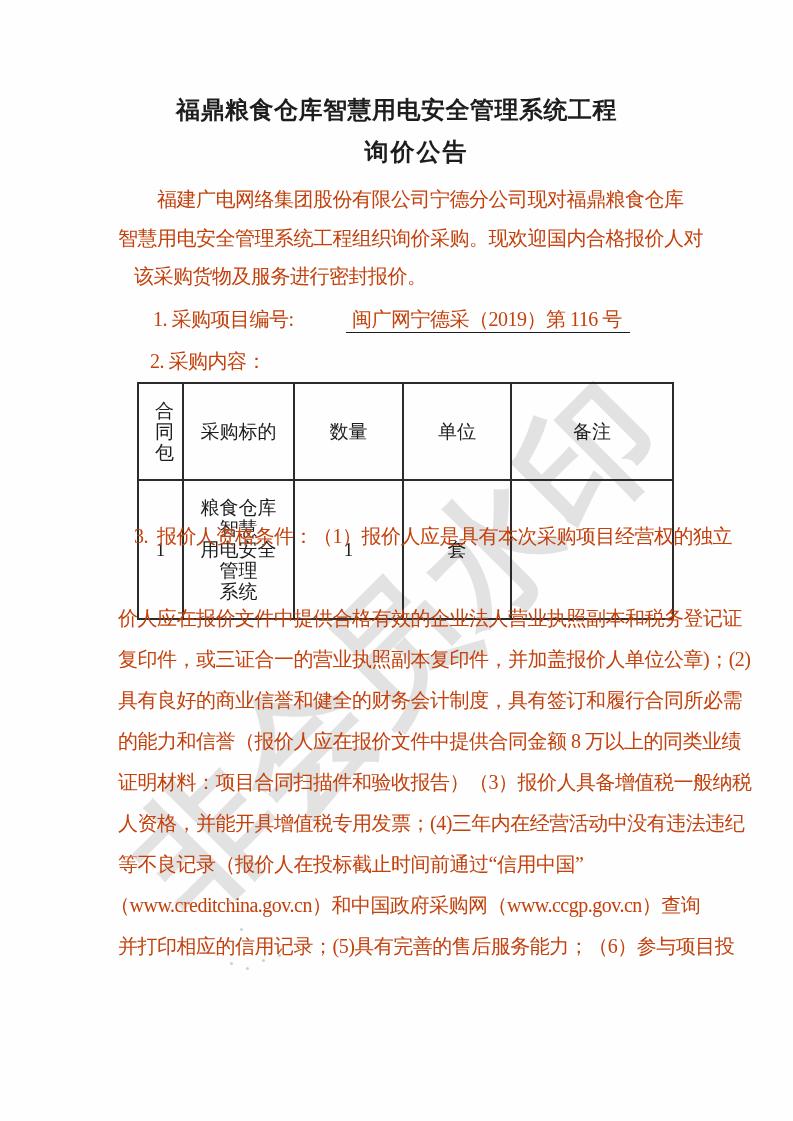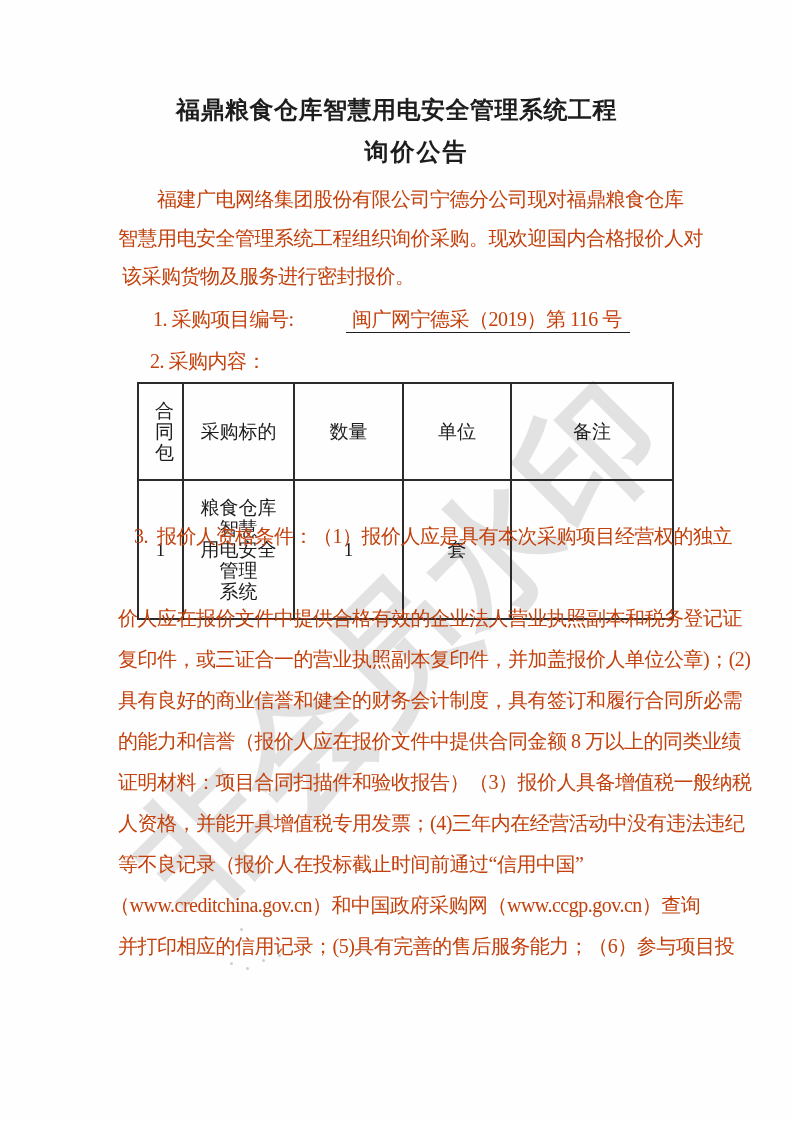--- a/index.html
+++ b/index.html
@@ -41,21 +41,21 @@
 
 <div class="page">
 
   <div class="watermark">非会员水印</div>
 
   <div class="t1">福鼎粮食仓库智慧用电安全管理系统工程</div>
   <div class="t2">询价公告</div>
 
   <div class="ln" style="top:186px;left:157px;">福建广电网络集团股份有限公司宁德分公司现对福鼎粮食仓库</div>
   <div class="ln" style="top:225px;left:118px;">智慧用电安全管理系统工程组织询价采购。现欢迎国内合格报价人对</div>
-  <div class="ln" style="top:263px;left:122px;">该采购货物及服务进行密封报价。</div>
+  <div class="ln" style="top:263px;left:134px;">该采购货物及服务进行密封报价。</div>
 
   <div class="ln" style="top:306px;left:153px;"><span>1. 采购项目编号: </span><span class="u">闽广网宁德采（2019）第 116 号</span></div>
 
   <div class="ln" style="top:348px;left:150px;">2. 采购内容：</div>
 
   <table class="purchase">
     <colgroup>
       <col style="width:45px;">
         <col style="width:111px;">
         <col style="width:109px;">

